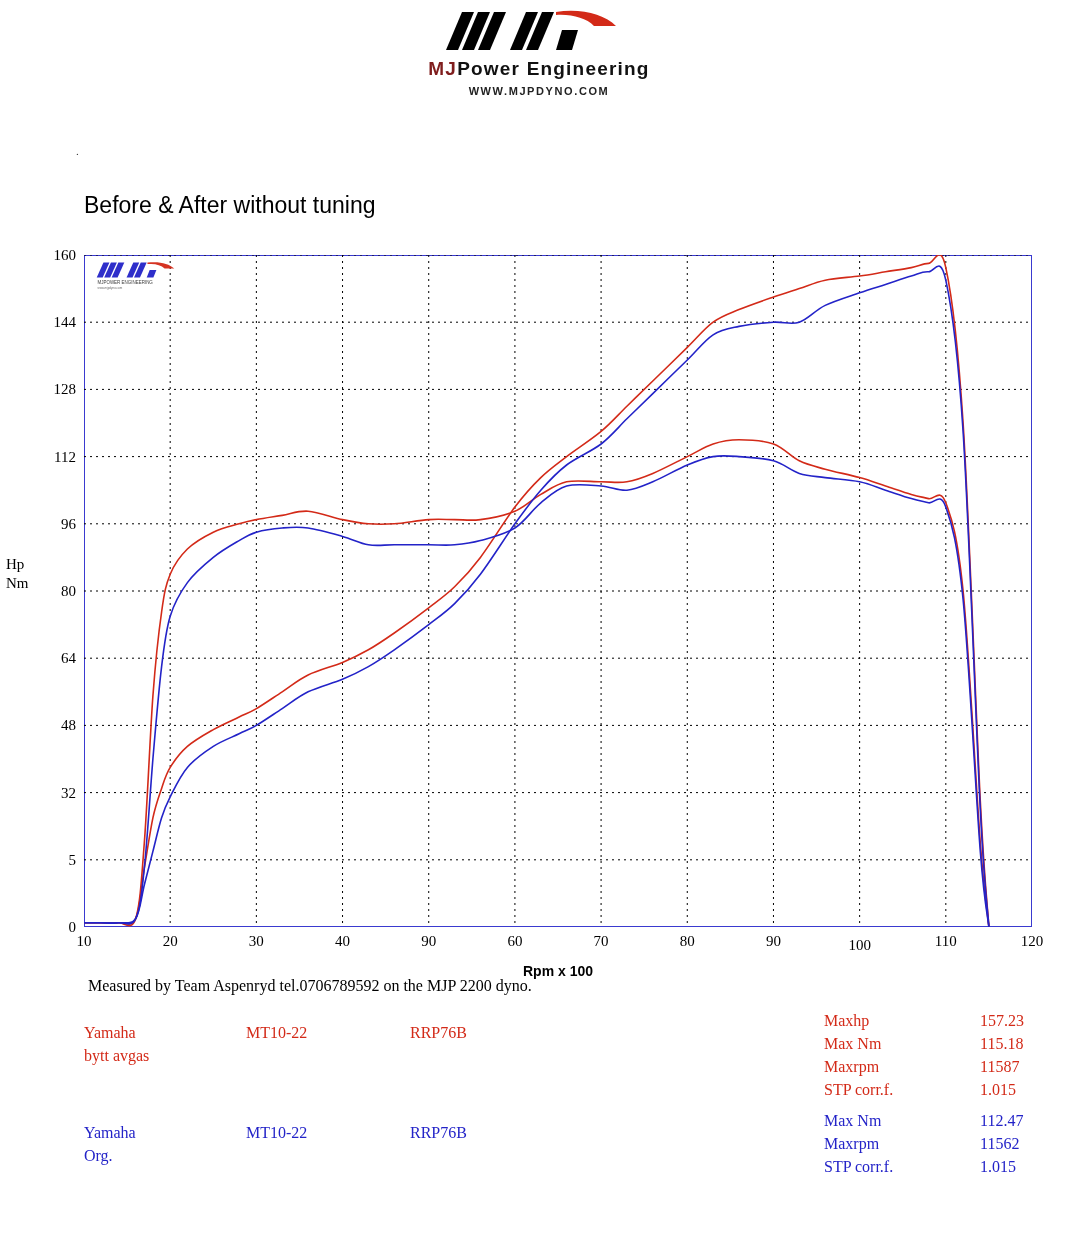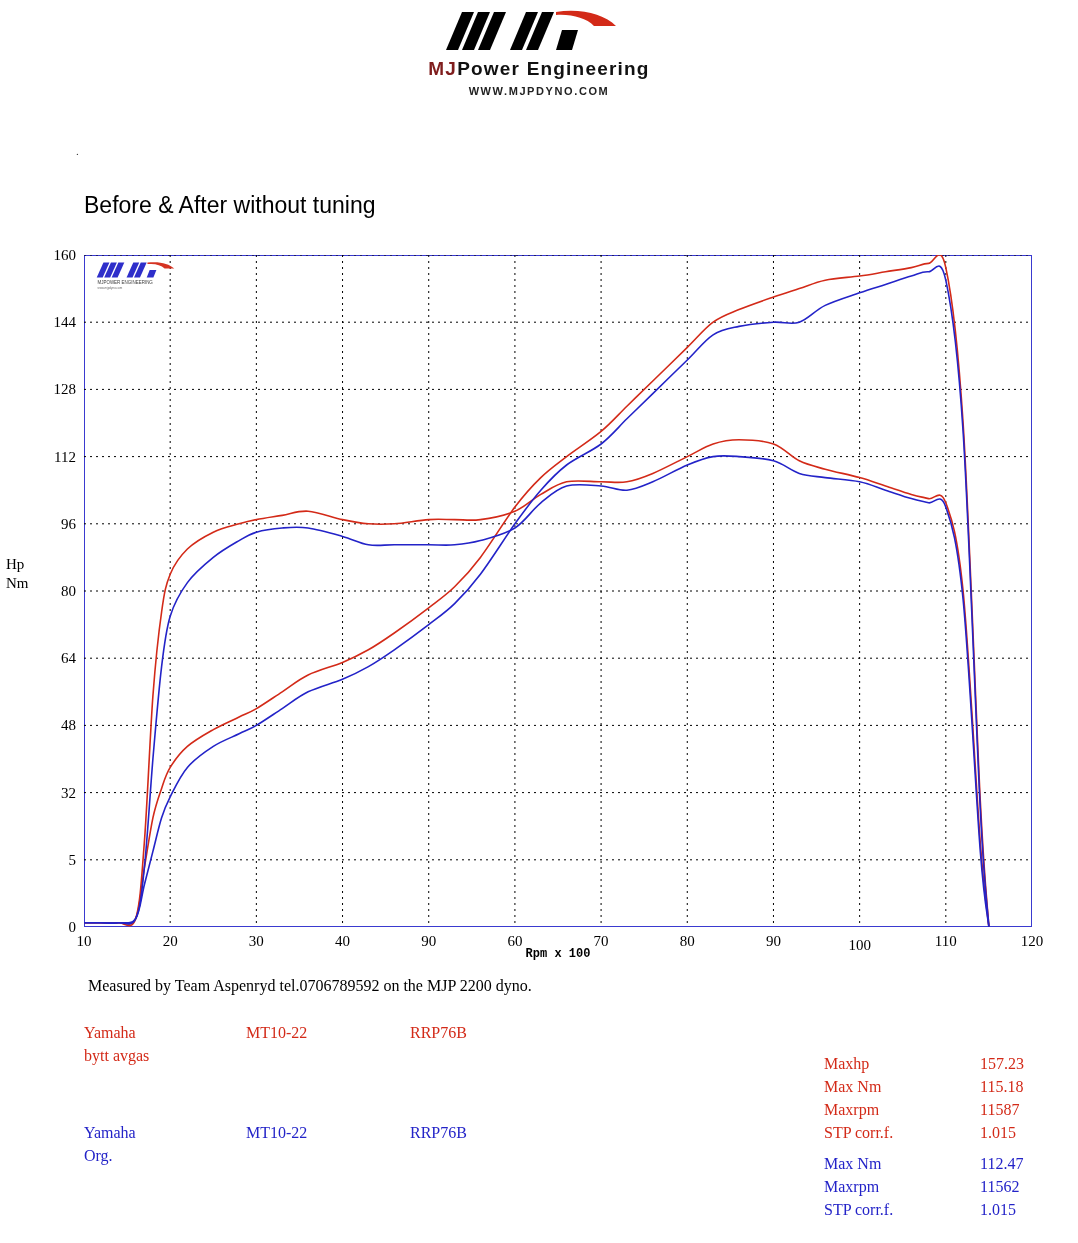--- a/index.html
+++ b/index.html
@@ -111,26 +111,26 @@
     position: absolute;
     top: 100%;
     margin-top: 6px;
     transform: translateX(-50%);
     font-size: 15px;
     font-family: "Liberation Serif", serif;
   }
   #x-axis-label {
     position: absolute;
     top: 100%;
-    margin-top: 20px;
+    margin-top: 36px;
     left: 50%;
     transform: translateX(-50%);
-    font-size: 12px;
+    font-size: 14px;
     font-weight: bold;
-    font-family: Liberation Mono, monospace;
+    font-family: Liberation Sans, sans-serif;
   }
   #y-axis-label {
     position: absolute;
     left: -78px;
     top: 300px;
     font-size: 15px;
     line-height: 19px;
     font-family: "Liberation Serif", serif;
   }
 
@@ -153,21 +153,21 @@
   .legend-left { left: 84px; width: 700px; margin-top: 12px; }
   .legend-right { left: 824px; width: 240px; }
   .lg-row {
     display: block;
     height: 23px;
     white-space: nowrap;
   }
   .lg-c1 { display: inline-block; width: 158px; }
   .lg-c2 { display: inline-block; width: 160px; }
   .lg-c3 { display: inline-block; }
-  .lg-k  { display: inline-block; width: 152px; margin-top: 43px; }
+  .lg-k  { display: inline-block; width: 152px; }
   .lg-v  { display: inline-block; }
   .red   { color: #d32a18; }
   .blue  { color: #2323c8; }
 </style>
 </head>
 <body>
 
 <div id="logo-block">
   <svg id="logo-mark" viewBox="0 0 190 46">
     <g fill="#000000">

